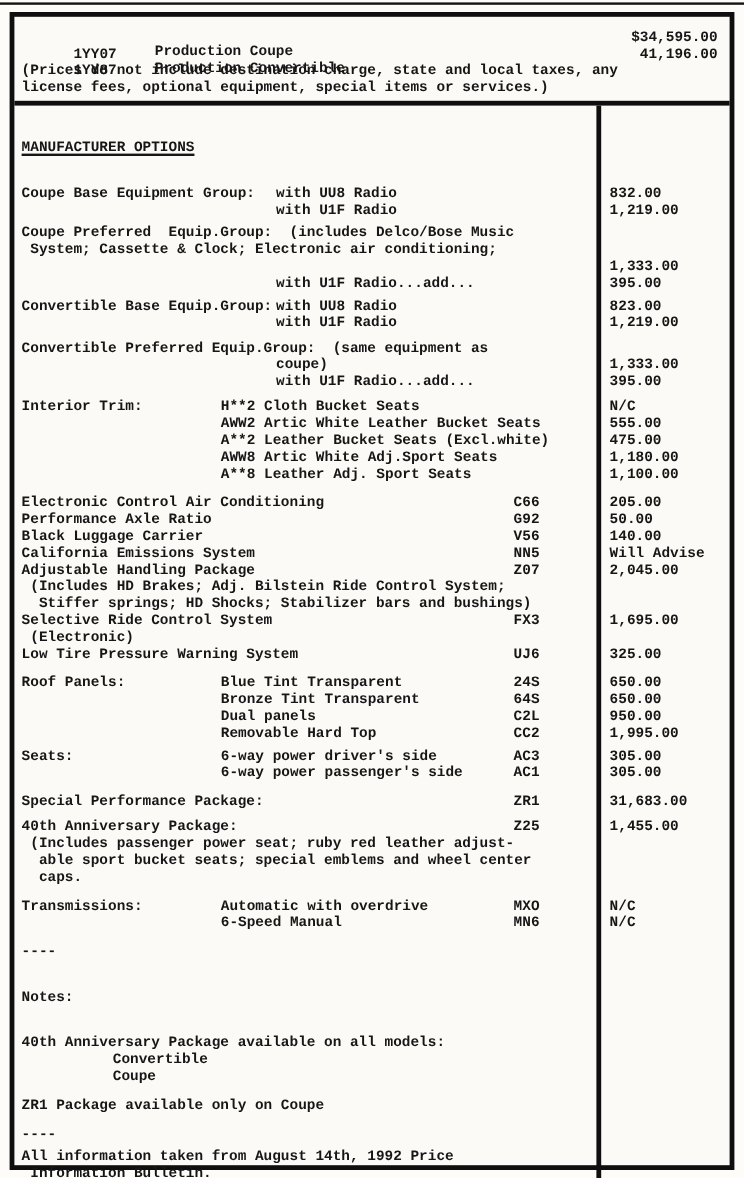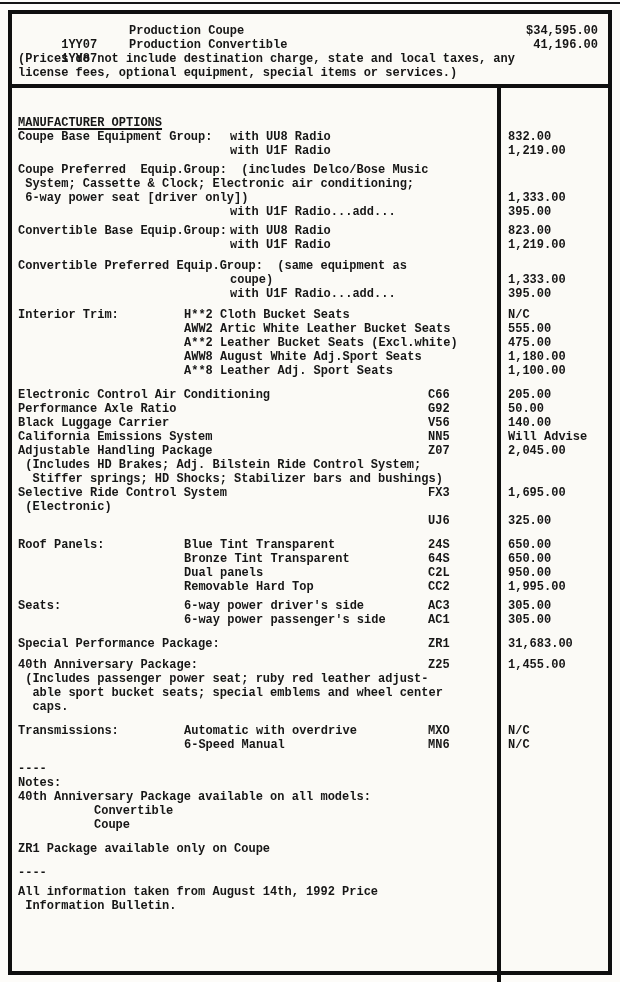--- a/index.html
+++ b/index.html
@@ -11,35 +11,35 @@
     -webkit-font-smoothing:antialiased;
   }
   .scan-top-line{position:absolute;top:2px;left:0;width:620px;height:2px;background:#141414;}
   .page{
     position:absolute;left:8px;top:10px;width:596px;height:957px;
     border:4px solid #0f0f0f;background:#fbfaf6;
   }
   
   .sec1{padding:10px 0 4px 0;border-bottom:4px solid #0f0f0f;}
   .mrow{position:relative;height:14px;line-height:14px;white-space:pre;padding-left:6px;}
-  .mname{position:absolute;left:85px;top:0;padding-left:32px;}
+  .mname{position:absolute;left:85px;top:12px;padding-left:32px;}
   .mprice{position:absolute;right:10px;top:0;}
   .drow{height:14px;line-height:14px;white-space:pre;padding-left:6px;}
   
   .sec2{position:relative;padding-top:28px;height:869px;}
   .vdivider{position:absolute;left:485px;top:0;bottom:0;width:4px;background:#0f0f0f;}
   .r{position:relative;height:14px;line-height:14px;white-space:pre;padding-left:6px;}
   .lab{white-space:pre;}
   .titleu{text-decoration:underline;text-underline-offset:2px;text-decoration-thickness:1.5px;}
   .sub{position:absolute;left:172px;top:0;white-space:pre;}
   .sub2{position:absolute;left:218px;top:0;white-space:pre;}
   .note{position:absolute;left:82px;top:0;white-space:pre;}
   .code{position:absolute;left:416px;top:0;white-space:pre;}
   .price{position:absolute;left:496px;top:0;width:88px;text-align:left;white-space:pre;}
-  .g5{margin-top:5px}.g7{margin-top:7px}.g10{margin-top:10px}.g14{margin-top:0}
+  .g5{margin-top:5px}.g7{margin-top:7px}.g10{margin-top:10px}.g14{margin-top:24px}
 </style>
 </head>
 <body>
 
 <div class="scan-top-line"></div>
 
 <div class="page">
 
   <div class="sec1">
     <div class="mrow">
@@ -59,46 +59,46 @@
   <div class="sec2">
     <div class="vdivider"></div>
 
     <div class="r"><span class="titleu">MANUFACTURER OPTIONS</span></div>
 
     <div class="r g14"><span class="lab">Coupe Base Equipment Group:</span><span class="sub2">with UU8 Radio</span><span class="price">832.00</span></div>
     <div class="r"><span class="sub2">with U1F Radio</span><span class="price">1,219.00</span></div>
 
     <div class="r g5"><span class="lab">Coupe Preferred  Equip.Group:  (includes Delco/Bose Music</span></div>
     <div class="r"><span class="lab"> System; Cassette &amp; Clock; Electronic air conditioning;</span></div>
-    <div class="r"><span class="lab"> 6-way power seat [driver only])</span><span class="price">1,333.00</span></div>
+    <div class="r"><span class="price">1,333.00</span></div>
     <div class="r"><span class="sub2">with U1F Radio...add...</span><span class="price">395.00</span></div>
 
     <div class="r g5"><span class="lab">Convertible Base Equip.Group:</span><span class="sub2">with UU8 Radio</span><span class="price">823.00</span></div>
     <div class="r"><span class="sub2">with U1F Radio</span><span class="price">1,219.00</span></div>
 
     <div class="r g7"><span class="lab">Convertible Preferred Equip.Group:  (same equipment as</span></div>
     <div class="r"><span class="sub2">coupe)</span><span class="price">1,333.00</span></div>
     <div class="r"><span class="sub2">with U1F Radio...add...</span><span class="price">395.00</span></div>
 
     <div class="r g7"><span class="lab">Interior Trim:</span><span class="sub">H**2 Cloth Bucket Seats</span><span class="price">N/C</span></div>
     <div class="r"><span class="sub">AWW2 Artic White Leather Bucket Seats</span><span class="price">555.00</span></div>
     <div class="r"><span class="sub">A**2 Leather Bucket Seats (Excl.white)</span><span class="price">475.00</span></div>
-    <div class="r"><span class="sub">AWW8 August White Adj.Sport Seats</span><span class="price">1,180.00</span></div>
+    <div class="r"><span class="sub">AWW8 Artic White Adj.Sport Seats</span><span class="price">1,180.00</span></div>
     <div class="r"><span class="sub">A**8 Leather Adj. Sport Seats</span><span class="price">1,100.00</span></div>
 
     <div class="r g10"><span class="lab">Electronic Control Air Conditioning</span><span class="code">C66</span><span class="price">205.00</span></div>
     <div class="r"><span class="lab">Performance Axle Ratio</span><span class="code">G92</span><span class="price">50.00</span></div>
     <div class="r"><span class="lab">Black Luggage Carrier</span><span class="code">V56</span><span class="price">140.00</span></div>
     <div class="r"><span class="lab">California Emissions System</span><span class="code">NN5</span><span class="price">Will Advise</span></div>
     <div class="r"><span class="lab">Adjustable Handling Package</span><span class="code">Z07</span><span class="price">2,045.00</span></div>
     <div class="r"><span class="lab"> (Includes HD Brakes; Adj. Bilstein Ride Control System;</span></div>
     <div class="r"><span class="lab">  Stiffer springs; HD Shocks; Stabilizer bars and bushings)</span></div>
     <div class="r"><span class="lab">Selective Ride Control System</span><span class="code">FX3</span><span class="price">1,695.00</span></div>
     <div class="r"><span class="lab"> (Electronic)</span></div>
-    <div class="r"><span class="code">UJ6</span><span class="price">325.00</span></div>
+    <div class="r"><span class="lab">Low Tire Pressure Warning System</span><span class="code">UJ6</span><span class="price">325.00</span></div>
 
     <div class="r g10"><span class="lab">Roof Panels:</span><span class="sub">Blue Tint Transparent</span><span class="code">24S</span><span class="price">650.00</span></div>
     <div class="r"><span class="sub">Bronze Tint Transparent</span><span class="code">64S</span><span class="price">650.00</span></div>
     <div class="r"><span class="sub">Dual panels</span><span class="code">C2L</span><span class="price">950.00</span></div>
     <div class="r"><span class="sub">Removable Hard Top</span><span class="code">CC2</span><span class="price">1,995.00</span></div>
 
     <div class="r g5"><span class="lab">Seats:</span><span class="sub">6-way power driver's side</span><span class="code">AC3</span><span class="price">305.00</span></div>
     <div class="r"><span class="sub">6-way power passenger's side</span><span class="code">AC1</span><span class="price">305.00</span></div>
 
     <div class="r g10"><span class="lab">Special Performance Package:</span><span class="code">ZR1</span><span class="price">31,683.00</span></div>

